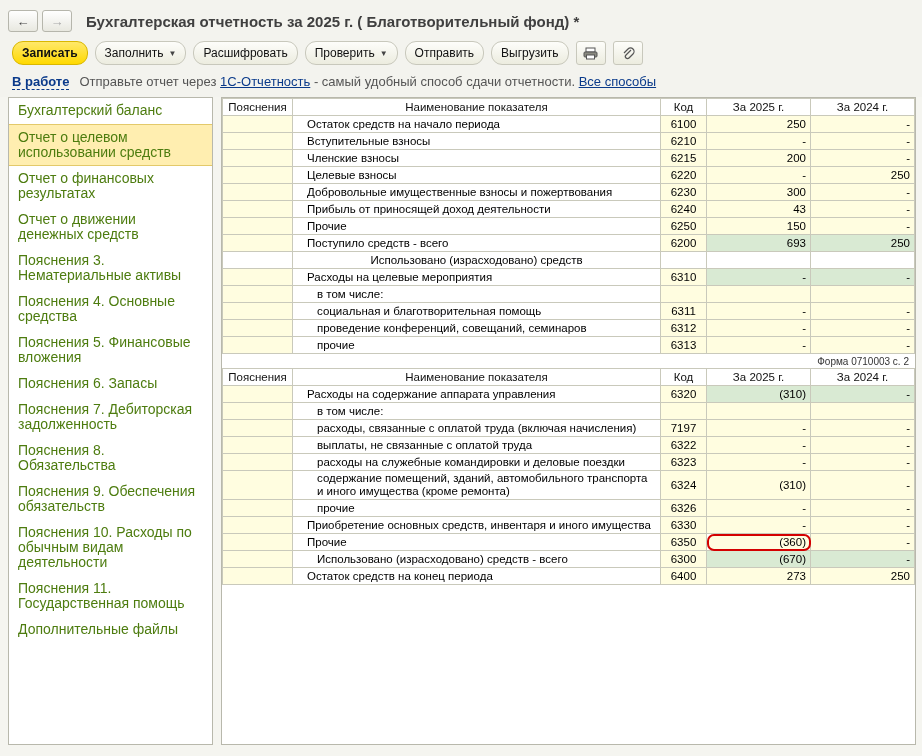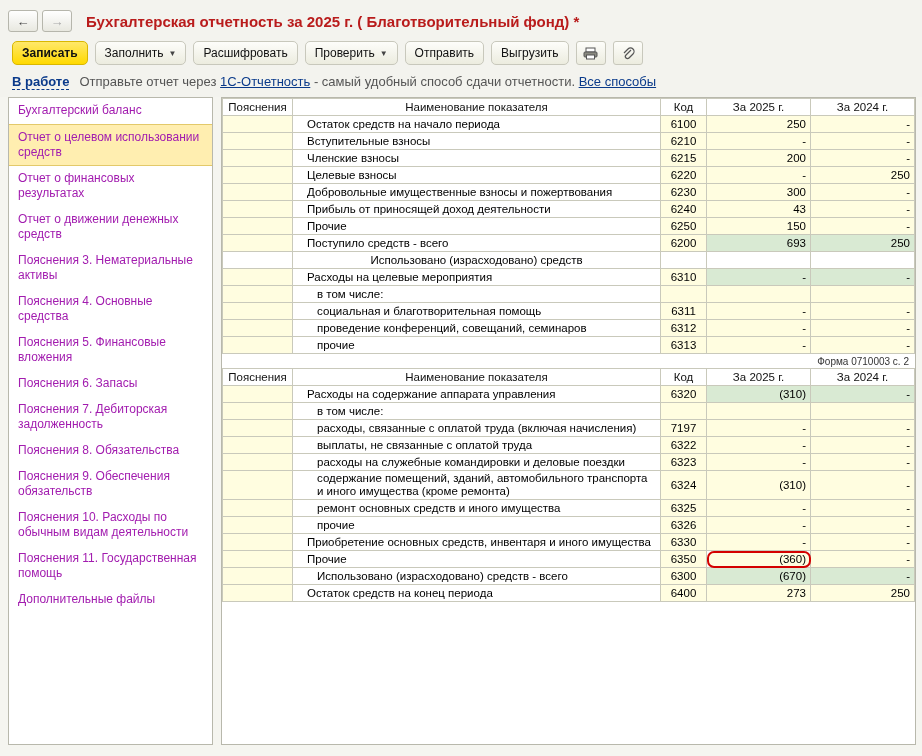--- a/index.html
+++ b/index.html
@@ -26,35 +26,35 @@
     border: 1px solid #b6b6ac;
     border-radius: 3px;
     background: linear-gradient(#ffffff, #e8e8e0);
     color: #444;
     font-size: 13px;
     display: flex; align-items: center; justify-content: center;
     cursor: pointer;
   }
   .navbtn.disabled { color: #aaa; }
   .title {
-    font-size: 15px; font-weight: bold; color: #b91c1c;
+    font-size: 15px; font-weight: bold; color: #404040;
     white-space: nowrap;
   }
 
   
   .toolbar {
     display: flex; align-items: center; gap: 7px;
     padding: 3px 10px 5px 12px;
     background: #f3f3ee;
     height: 32px;
   }
   .tbtn {
     border: 1px solid #c8c8bc;
     background: linear-gradient(#fdfdfa, #ececdf);
-    border-radius: 5px;
+    border-radius: 11px;
     padding: 3px 9px;
     font-size: 12px;
     color: #111;
     cursor: pointer;
     white-space: nowrap;
     display: flex; align-items: center; gap: 5px;
     height: 24px;
   }
   .tbtn.primary {
     background: linear-gradient(#ffe86a, #ffd900);
@@ -96,23 +96,23 @@
   
   .sidebar {
     width: 205px;
     background: #ffffff;
     border: 1px solid #b8b8ac;
     overflow: hidden;
     flex: 0 0 205px;
   }
   .side-item {
     padding: 5px 8px 5px 9px;
-    font-size: 12px;
+    font-size: 14px;
     line-height: 15px;
-    color: #a21caf;
+    color: #4d7c0f;
     cursor: pointer;
     border-bottom: 1px solid transparent;
   }
   .side-item.selected {
     background: #ffeeb0;
     border-top: 1px solid #e3c96a;
     border-bottom: 1px solid #e3c96a;
   }
 
   
@@ -428,27 +428,20 @@
         </tr>
         <tr>
           <td class="expl"></td>
           <td class="name ind2">содержание помещений, зданий, автомобильного транспорта и иного имущества (кроме ремонта)</td>
           <td class="code">6324</td>
           <td class="val">(310)</td>
           <td class="val">-</td>
         </tr>
         <tr>
           <td class="expl"></td>
-          <td class="name ind2">ремонт основных средств и иного имущества</td>
-          <td class="code">6325</td>
-          <td class="val">-</td>
-          <td class="val">-</td>
-        </tr>
-        <tr>
-          <td class="expl"></td>
           <td class="name ind2">прочие</td>
           <td class="code">6326</td>
           <td class="val">-</td>
           <td class="val">-</td>
         </tr>
         <tr>
           <td class="expl"></td>
           <td class="name ind1">Приобретение основных средств, инвентаря и иного имущества</td>
           <td class="code">6330</td>
           <td class="val">-</td>

